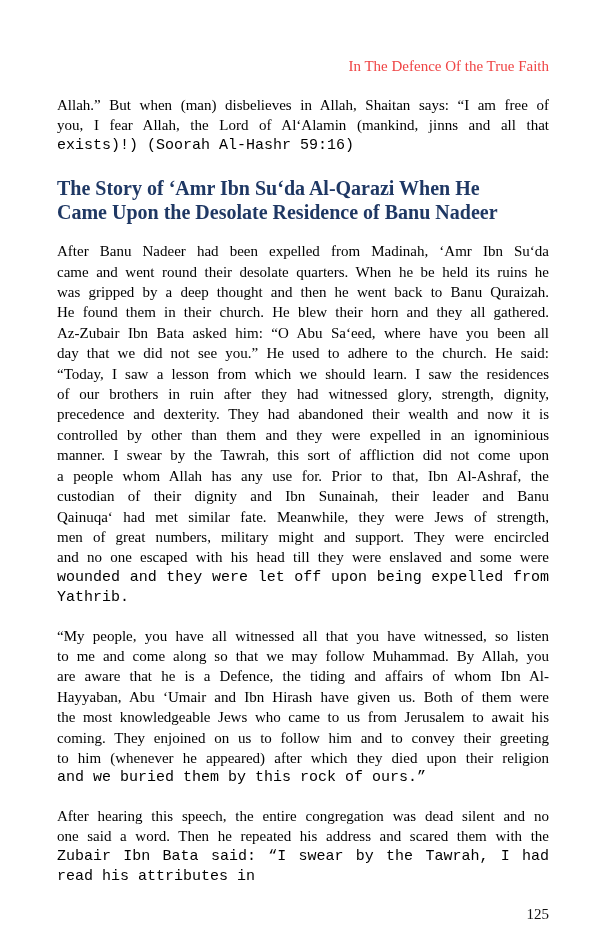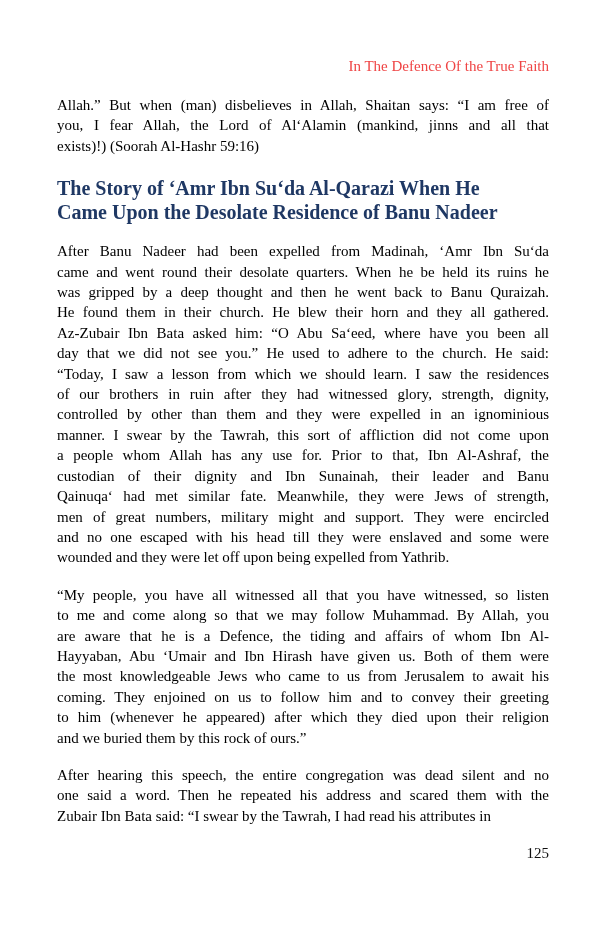--- a/index.html
+++ b/index.html
@@ -32,20 +32,21 @@
     font-size: 15px;
     line-height: 20.4px;
     margin: 0 0 17px 0;
   }
   .para .line {
     text-align: justify;
     text-align-last: justify;
   }
   .para .line.last {
     text-align-last: left;
+    font-family: Liberation Mono, monospace;
   }
   .heading {
     color: var(--heading-color, #1f3864);
     font-weight: bold;
     font-size: 20px;
     line-height: 24px;
     margin: 20px 0 17px 0;
   }
   .heading .hline {
     text-align: left;
@@ -76,20 +77,21 @@
       </div>
       <div class="para">
         <div class="line">After Banu Nadeer had been expelled from Madinah, ‘Amr Ibn Su‘da</div>
         <div class="line">came and went round their desolate quarters. When he be held its ruins he</div>
         <div class="line">was gripped by a deep thought and then he went back to Banu Quraizah.</div>
         <div class="line">He found them in their church. He blew their horn and they all gathered.</div>
         <div class="line">Az-Zubair Ibn Bata asked him: “O Abu Sa‘eed, where have you been all</div>
         <div class="line">day that we did not see you.” He used to adhere to the church. He said:</div>
         <div class="line">“Today, I saw a lesson from which we should learn. I saw the residences</div>
         <div class="line">of our brothers in ruin after they had witnessed glory, strength, dignity,</div>
+        <div class="line">precedence and dexterity. They had abandoned their wealth and now it is</div>
         <div class="line">controlled by other than them and they were expelled in an ignominious</div>
         <div class="line">manner. I swear by the Tawrah, this sort of affliction did not come upon</div>
         <div class="line">a people whom Allah has any use for. Prior to that, Ibn Al-Ashraf, the</div>
         <div class="line">custodian of their dignity and Ibn Sunainah, their leader and Banu</div>
         <div class="line">Qainuqa‘ had met similar fate. Meanwhile, they were Jews of strength,</div>
         <div class="line">men of great numbers, military might and support. They were encircled</div>
         <div class="line">and no one escaped with his head till they were enslaved and some were</div>
         <div class="line last">wounded and they were let off upon being expelled from Yathrib.</div>
       </div>
       <div class="para">

